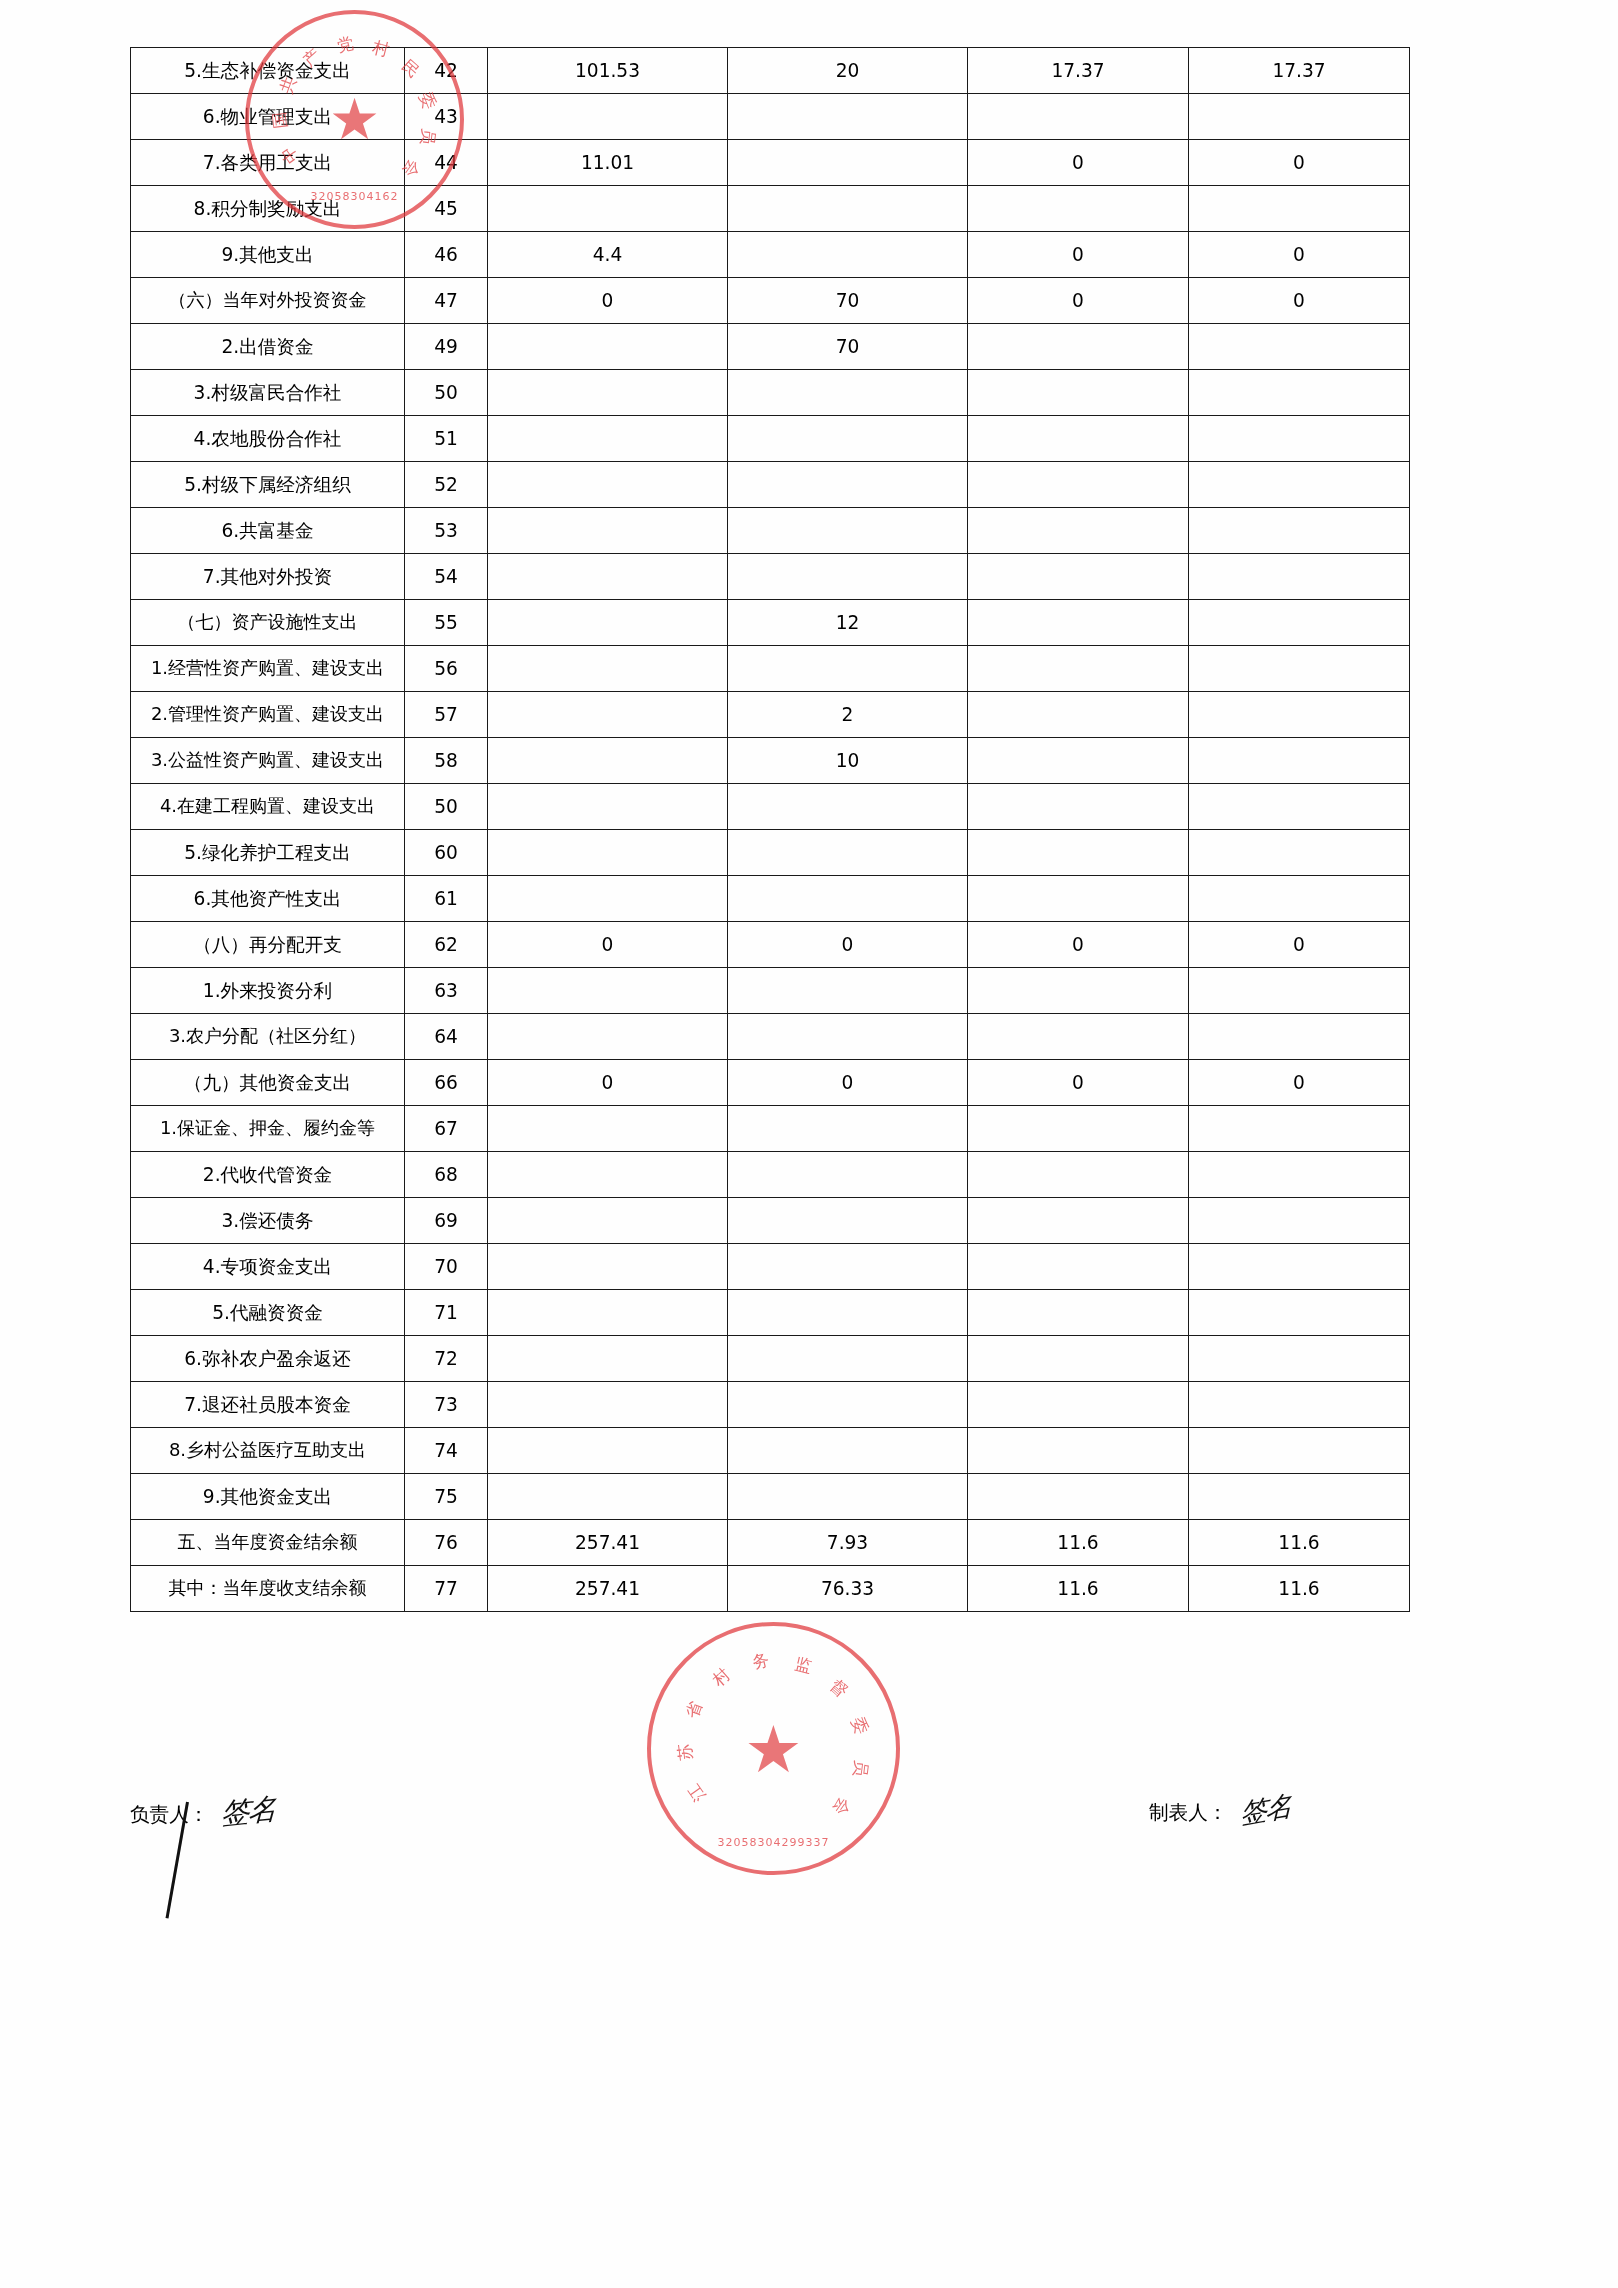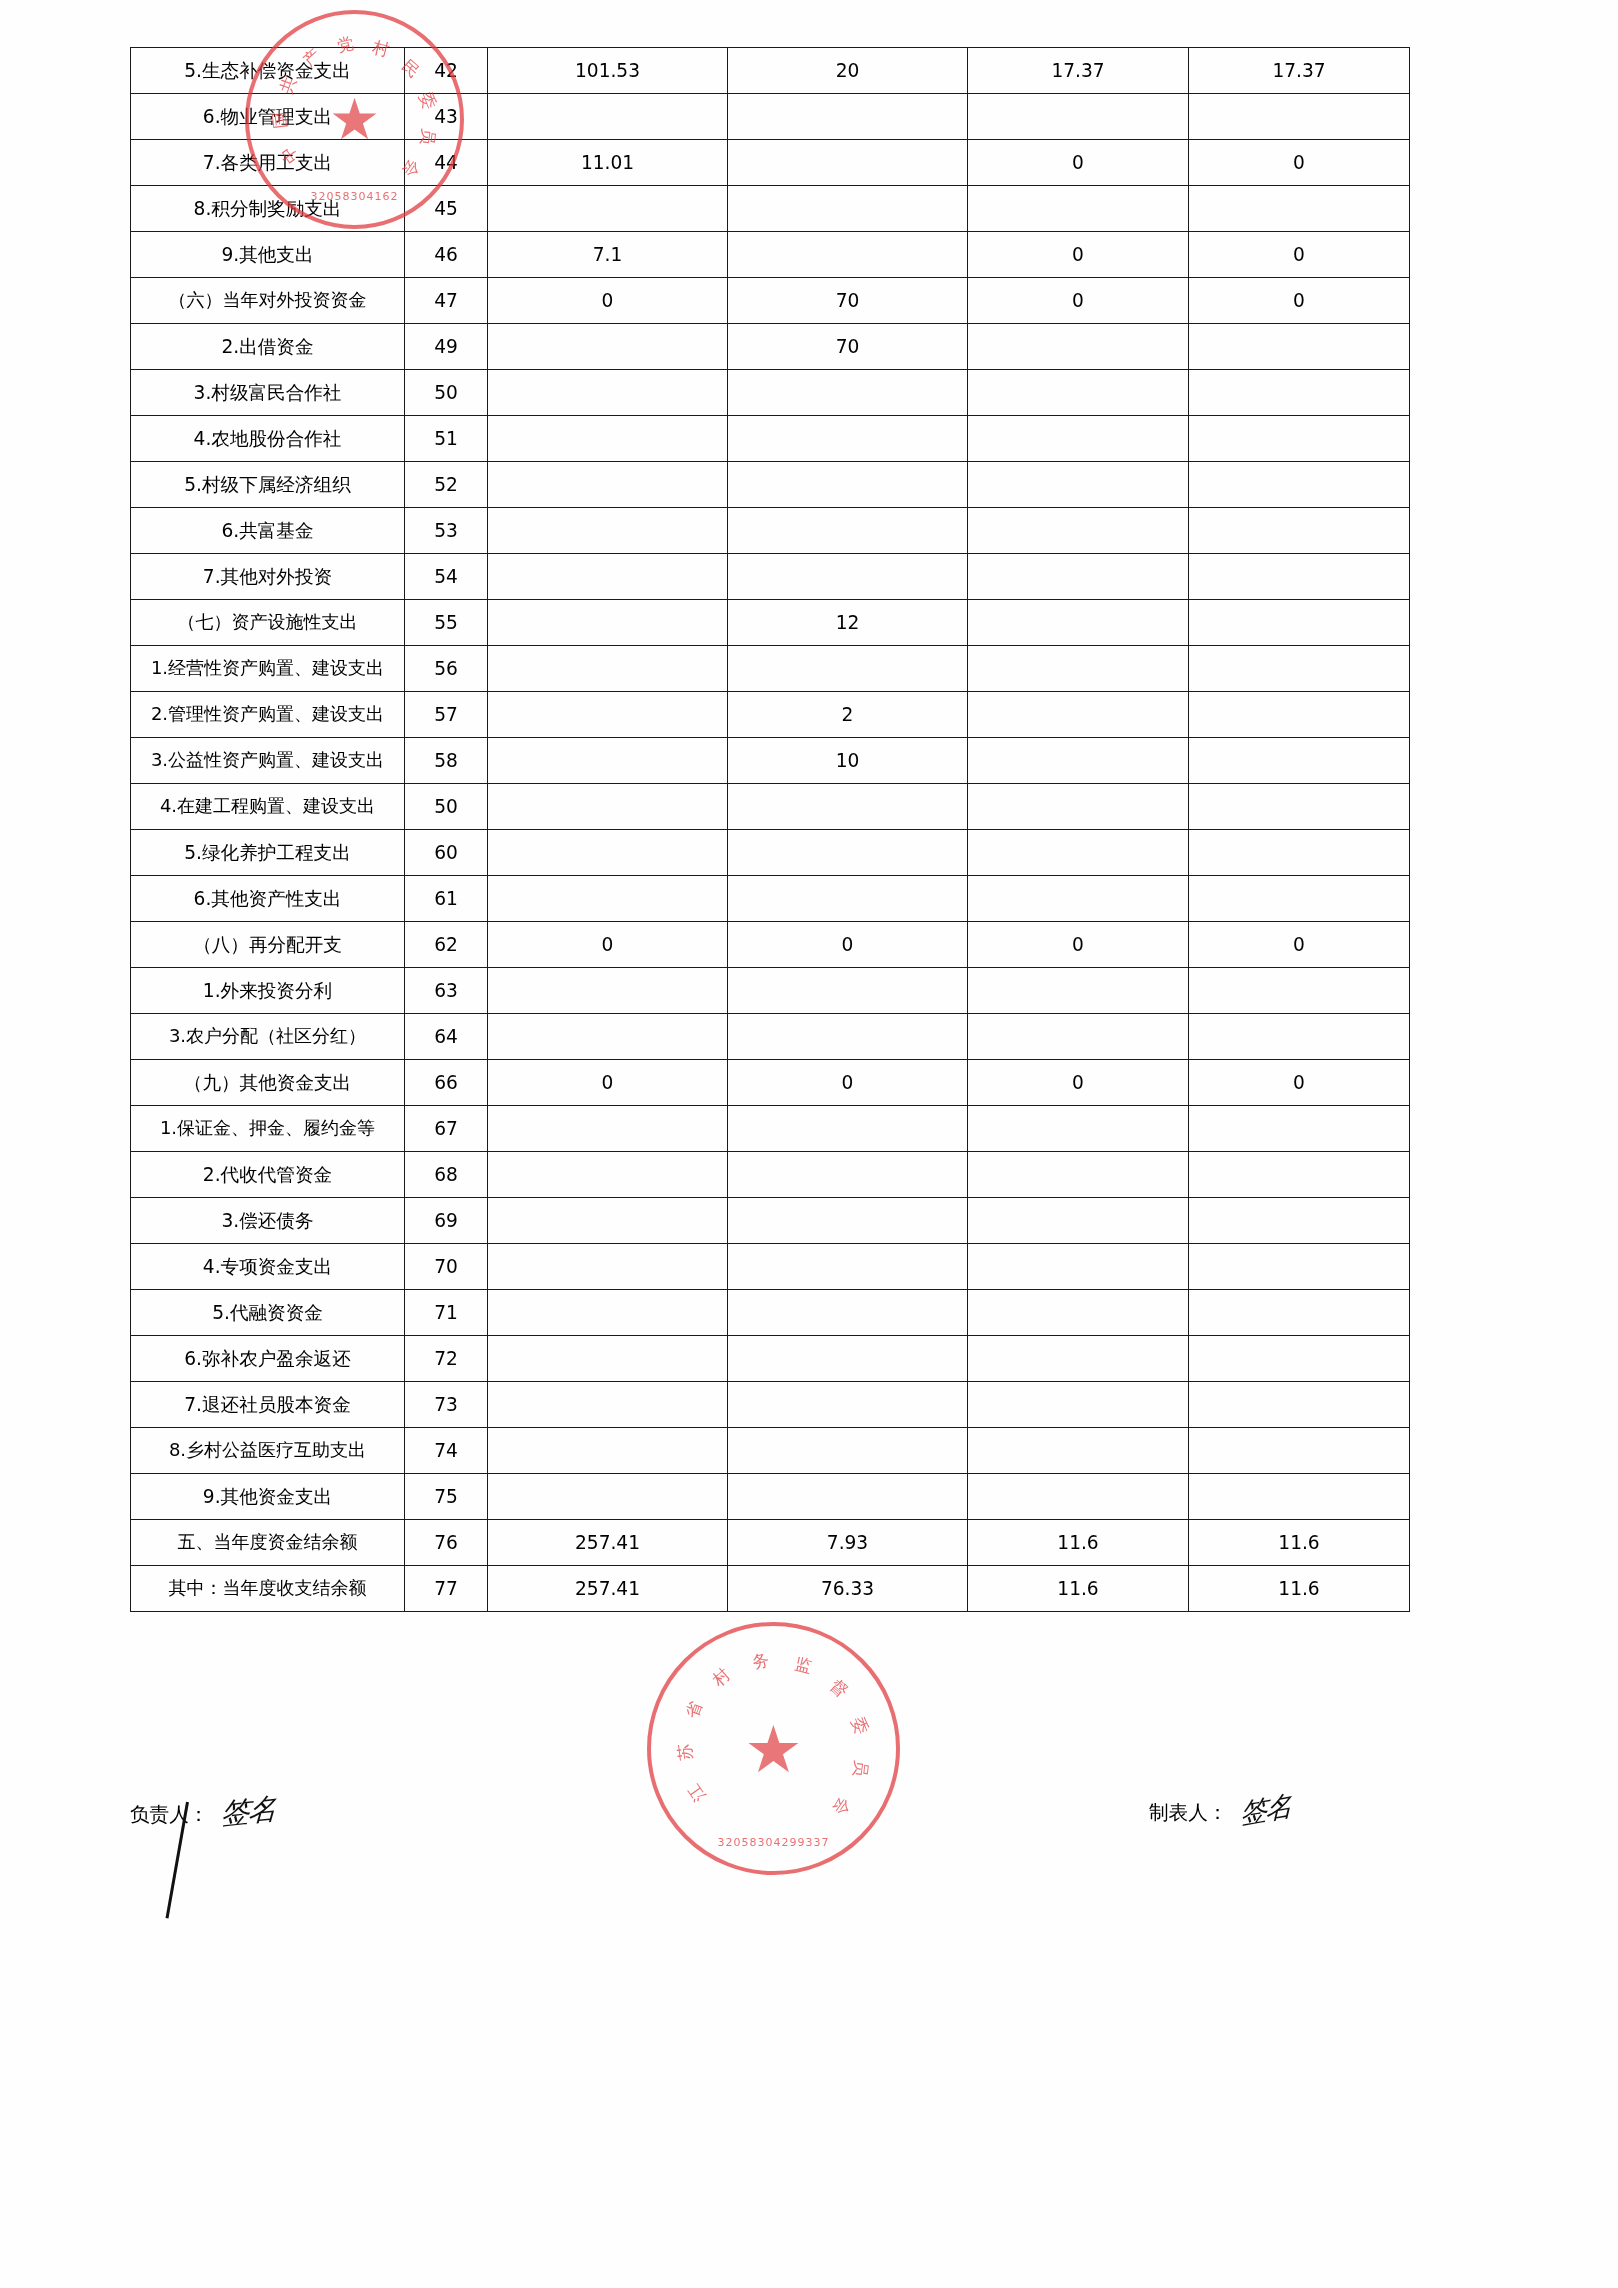--- a/index.html
+++ b/index.html
@@ -219,21 +219,21 @@
             <td class="label">8.积分制奖励支出</td>
             <td class="no">45</td>
             <td class="val"></td>
             <td class="val"></td>
             <td class="val"></td>
             <td class="val"></td>
           </tr>
         <tr>
             <td class="label">9.其他支出</td>
             <td class="no">46</td>
-            <td class="val">7.1</td>
+            <td class="val">4.4</td>
             <td class="val"></td>
             <td class="val">0</td>
             <td class="val">0</td>
           </tr>
         <tr>
             <td class="label wrap">（六）当年对外投资资金</td>
             <td class="no">47</td>
             <td class="val">0</td>
             <td class="val">70</td>
             <td class="val">0</td>

